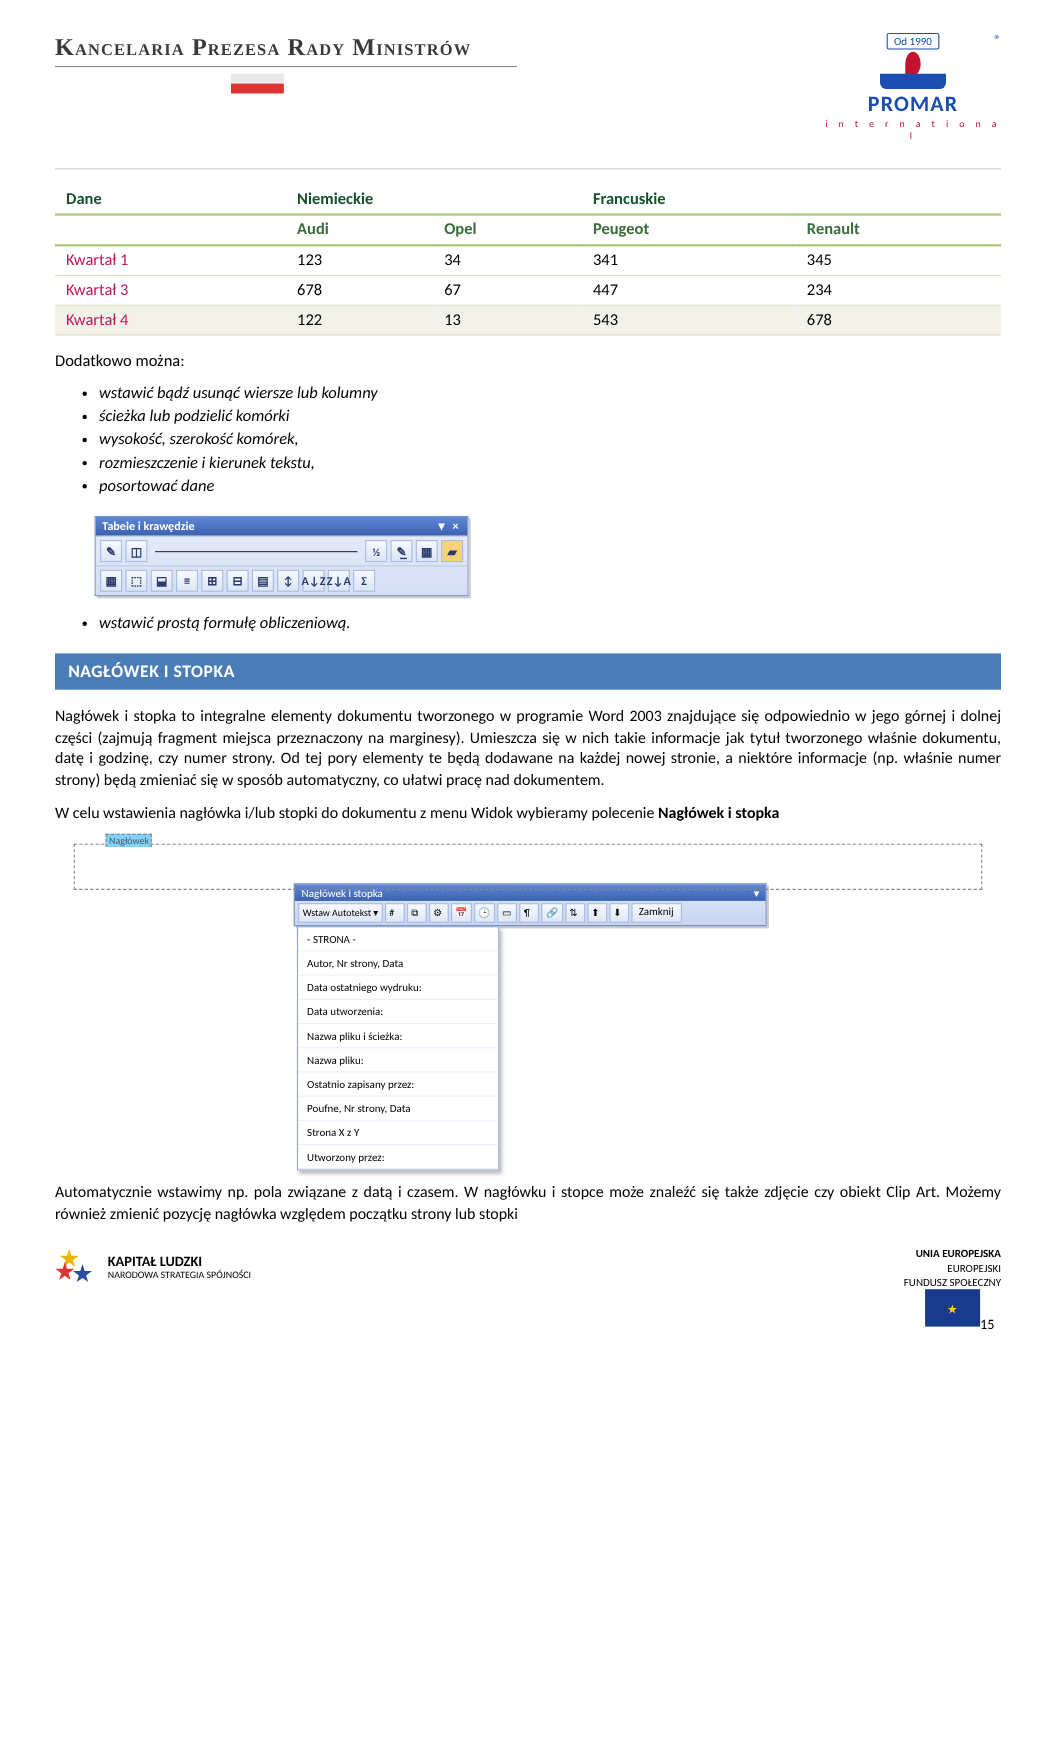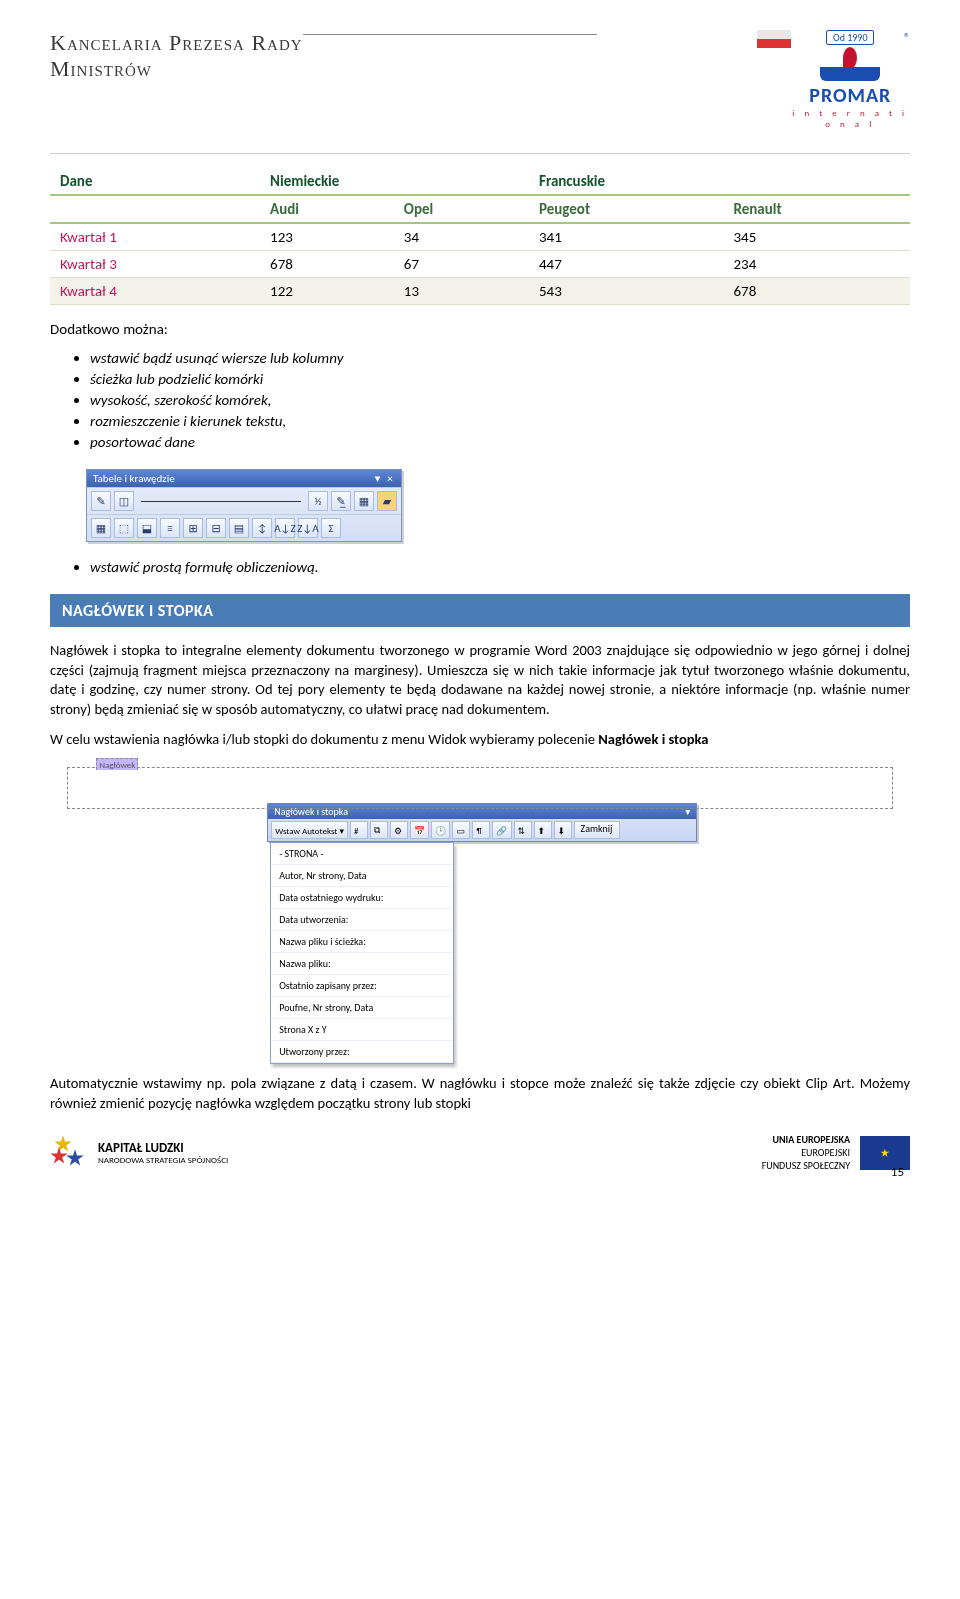--- a/index.html
+++ b/index.html
@@ -12,21 +12,22 @@
     color: #000;
   }
   .header-bar {
     display: flex;
     justify-content: space-between;
     align-items: flex-start;
     margin-bottom: 24px;
   }
   .header-left {
     display: flex;
-    flex-direction: row;
+    flex-direction: column;
+    font-weight: bold;
   }
   .org-title {
     font-family: Georgia, serif;
     font-size: 22px;
     letter-spacing: 1px;
     color: #3a3a3a;
     font-variant: small-caps;
   }
   .title-rule {
     border: 0;
@@ -101,25 +102,26 @@
   .datarow td { border-bottom: 1px solid #ddc; }
   .odd { background: #f2f2e8; }
   .col-label { color: #be185d; font-weight: normal; }
 
   p { margin: 10px 0; text-align: justify; line-height: 1.35; font-size: 14.5px; }
   .lead { font-size: 15px; margin-top: 6px; }
   ul.bullets { margin: 8px 0 18px 40px; font-size: 15px; font-style: italic; }
   ul.bullets li { margin: 3px 0; list-style: disc; }
 
   .toolbar-img {
-    width: 316px; margin: 6px 0 16px 36px;
+    width: 340px; margin: 6px 0 16px 36px;
     border: 1px solid #7a96c2;
     box-shadow: 2px 2px 0 #d0d0d0;
     font-size: 10px;
     background: linear-gradient(#e8eefc, #d4def4);
+    font-weight: bold;
   }
   .toolbar-title {
     background: linear-gradient(#5e87d6, #3b62b0);
     color: #fff; padding: 2px 6px;
     display: flex; justify-content: space-between; align-items: center;
     font-size: 11px;
   }
   .toolbar-title .btns span {
     display: inline-block; width: 10px; text-align: center;
   }
@@ -154,21 +156,21 @@
     width: 96%;
   }
   .hf-frame {
     border: 1px dashed #888;
     height: 42px;
     position: relative;
     margin: 0 auto;
   }
   .hf-label {
     position: absolute; top: -10px; left: 28px;
-    background: #c4b5fd; font-size: 9px; color: #555;
+    background: #7dd3fc; font-size: 9px; color: #555;
     border: 1px dashed #888; border-bottom: none;
     padding: 0 2px;
   }
 
   .hf-toolbar {
     margin: 0 auto; width: 430px;
     margin-top: -6px;
     margin-left: 200px;
   }
   .hf-tb-bar {
@@ -224,22 +226,23 @@
   .kl-star .s1, .kl-star .s2, .kl-star .s3 {
     width: 18px; height: 18px; position: absolute;
     clip-path: polygon(50% 0%, 61% 35%, 98% 35%, 68% 57%, 79% 91%, 50% 70%, 21% 91%, 32% 57%, 2% 35%, 39% 35%);
   }
   .kl-star .s1 { background: #e8b800; top: 2px; left: 4px; }
   .kl-star .s2 { background: #d33; top: 14px; left: 0; }
   .kl-star .s3 { background: #2a4da0; top: 16px; left: 16px; }
   .kl-text { font-size: 9px; line-height: 1.1; }
   .kl-text .big { font-size: 13px; font-weight: bold; }
   .ue-right {
-    display: flex; align-items: center; gap: 10px; font-size: 10px;
+    display: flex; align-items: center; font-size: 10px;
     text-align: right;
+    flex-direction: column;
   }
   .ue-flag {
     width: 50px; height: 34px; background: #1a3a8f;
     display: flex; align-items: center; justify-content: center;
     color: #ffd400; font-size: 22px;
   }
   .page-num {
     position: absolute; right: 56px; bottom: 24px; font-size: 13px;
   }
   .page-wrap { position: relative; }

